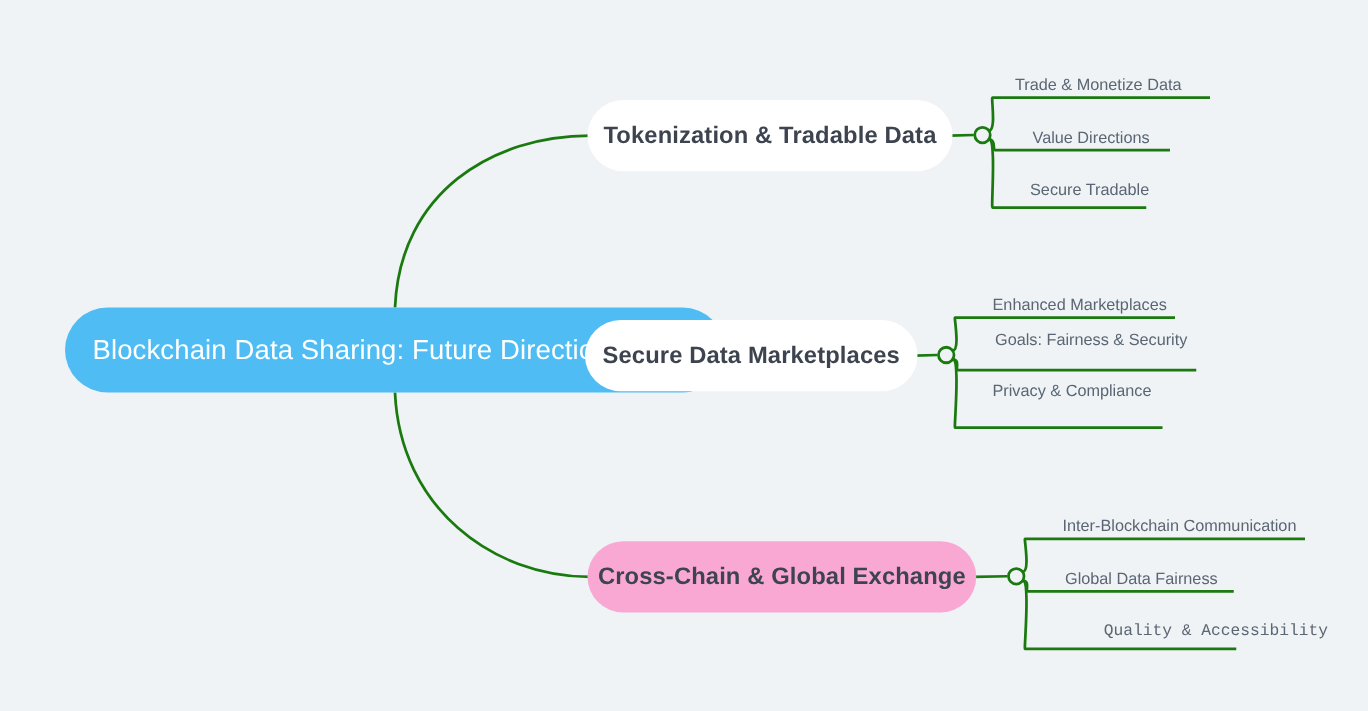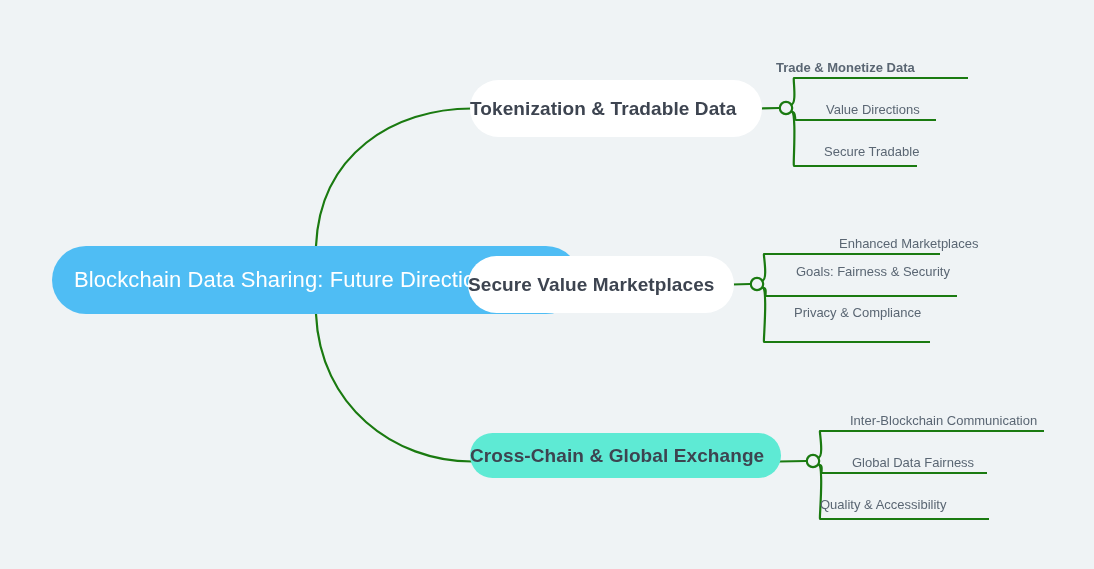--- a/index.html
+++ b/index.html
@@ -45,21 +45,21 @@
     letter-spacing: 0.1px;
     white-space: nowrap;
     padding-left: 22px;
   }
 
   
   .branch-node {
     position: absolute;
     display: flex;
     align-items: center;
-    justify-content: flex-start;
+    justify-content: center;
     box-sizing: border-box;
     background: #ffffff;
     border-radius: 999px;
     z-index: 5;
   }
   .branch-label {
     color: #3d4450;
     font-size: 19px;
     font-weight: bold;
     letter-spacing: 0.1px;
@@ -108,30 +108,30 @@
   </svg>
 
   <div class="root-node" id="root-node" style="left: 52px; top: 246px; width: 528px; height: 68px; background: rgb(79, 189, 244);">
     <span class="root-label">Blockchain Data Sharing: Future Directions</span>
   </div>
 
   <div id="nodes">
       <div class="branch-node" style="left: 470px; top: 80px; width: 292px; height: 57px; background: rgb(255, 255, 255);">
         <span class="branch-label">Tokenization &amp; Tradable Data</span>
       </div>
-      <div class="leaf-label" style="left: 776px; top: 61px; font-weight: bold;">Trade &amp; Monetize Data</div>
+      <div class="leaf-label" style="left: 812px; top: 61px;">Trade &amp; Monetize Data</div>
       <div class="leaf-label" style="left: 826px; top: 103px;">Value Directions</div>
       <div class="leaf-label" style="left: 824px; top: 145px;">Secure Tradable</div>
       <div class="branch-node" style="left: 468px; top: 256px; width: 266px; height: 57px; background: rgb(255, 255, 255);">
-        <span class="branch-label">Secure Value Marketplaces</span>
+        <span class="branch-label">Secure Data Marketplaces</span>
       </div>
-      <div class="leaf-label" style="left: 794px; top: 237px; margin-left: 45px;">Enhanced Marketplaces</div>
+      <div class="leaf-label" style="left: 794px; top: 237px;">Enhanced Marketplaces</div>
       <div class="leaf-label" style="left: 796px; top: 265px;">Goals: Fairness &amp; Security</div>
       <div class="leaf-label" style="left: 794px; top: 306px;">Privacy &amp; Compliance</div>
-      <div class="branch-node" style="left: 470px; top: 433px; width: 311px; height: 45px; background: #5eead4;">
+      <div class="branch-node" style="left: 470px; top: 433px; width: 311px; height: 57px; background: #f9a8d4;">
         <span class="branch-label">Cross-Chain &amp; Global Exchange</span>
       </div>
       <div class="leaf-label" style="left: 850px; top: 414px;">Inter-Blockchain Communication</div>
       <div class="leaf-label" style="left: 852px; top: 456px;">Global Data Fairness</div>
-      <div class="leaf-label" style="left: 820px; top: 498px;">Quality &amp; Accessibility</div>
+      <div class="leaf-label" style="left: 883px; top: 498px; font-family: Liberation Mono, monospace;">Quality &amp; Accessibility</div>
     </div>
 
 </div>
 
 </body></html>

